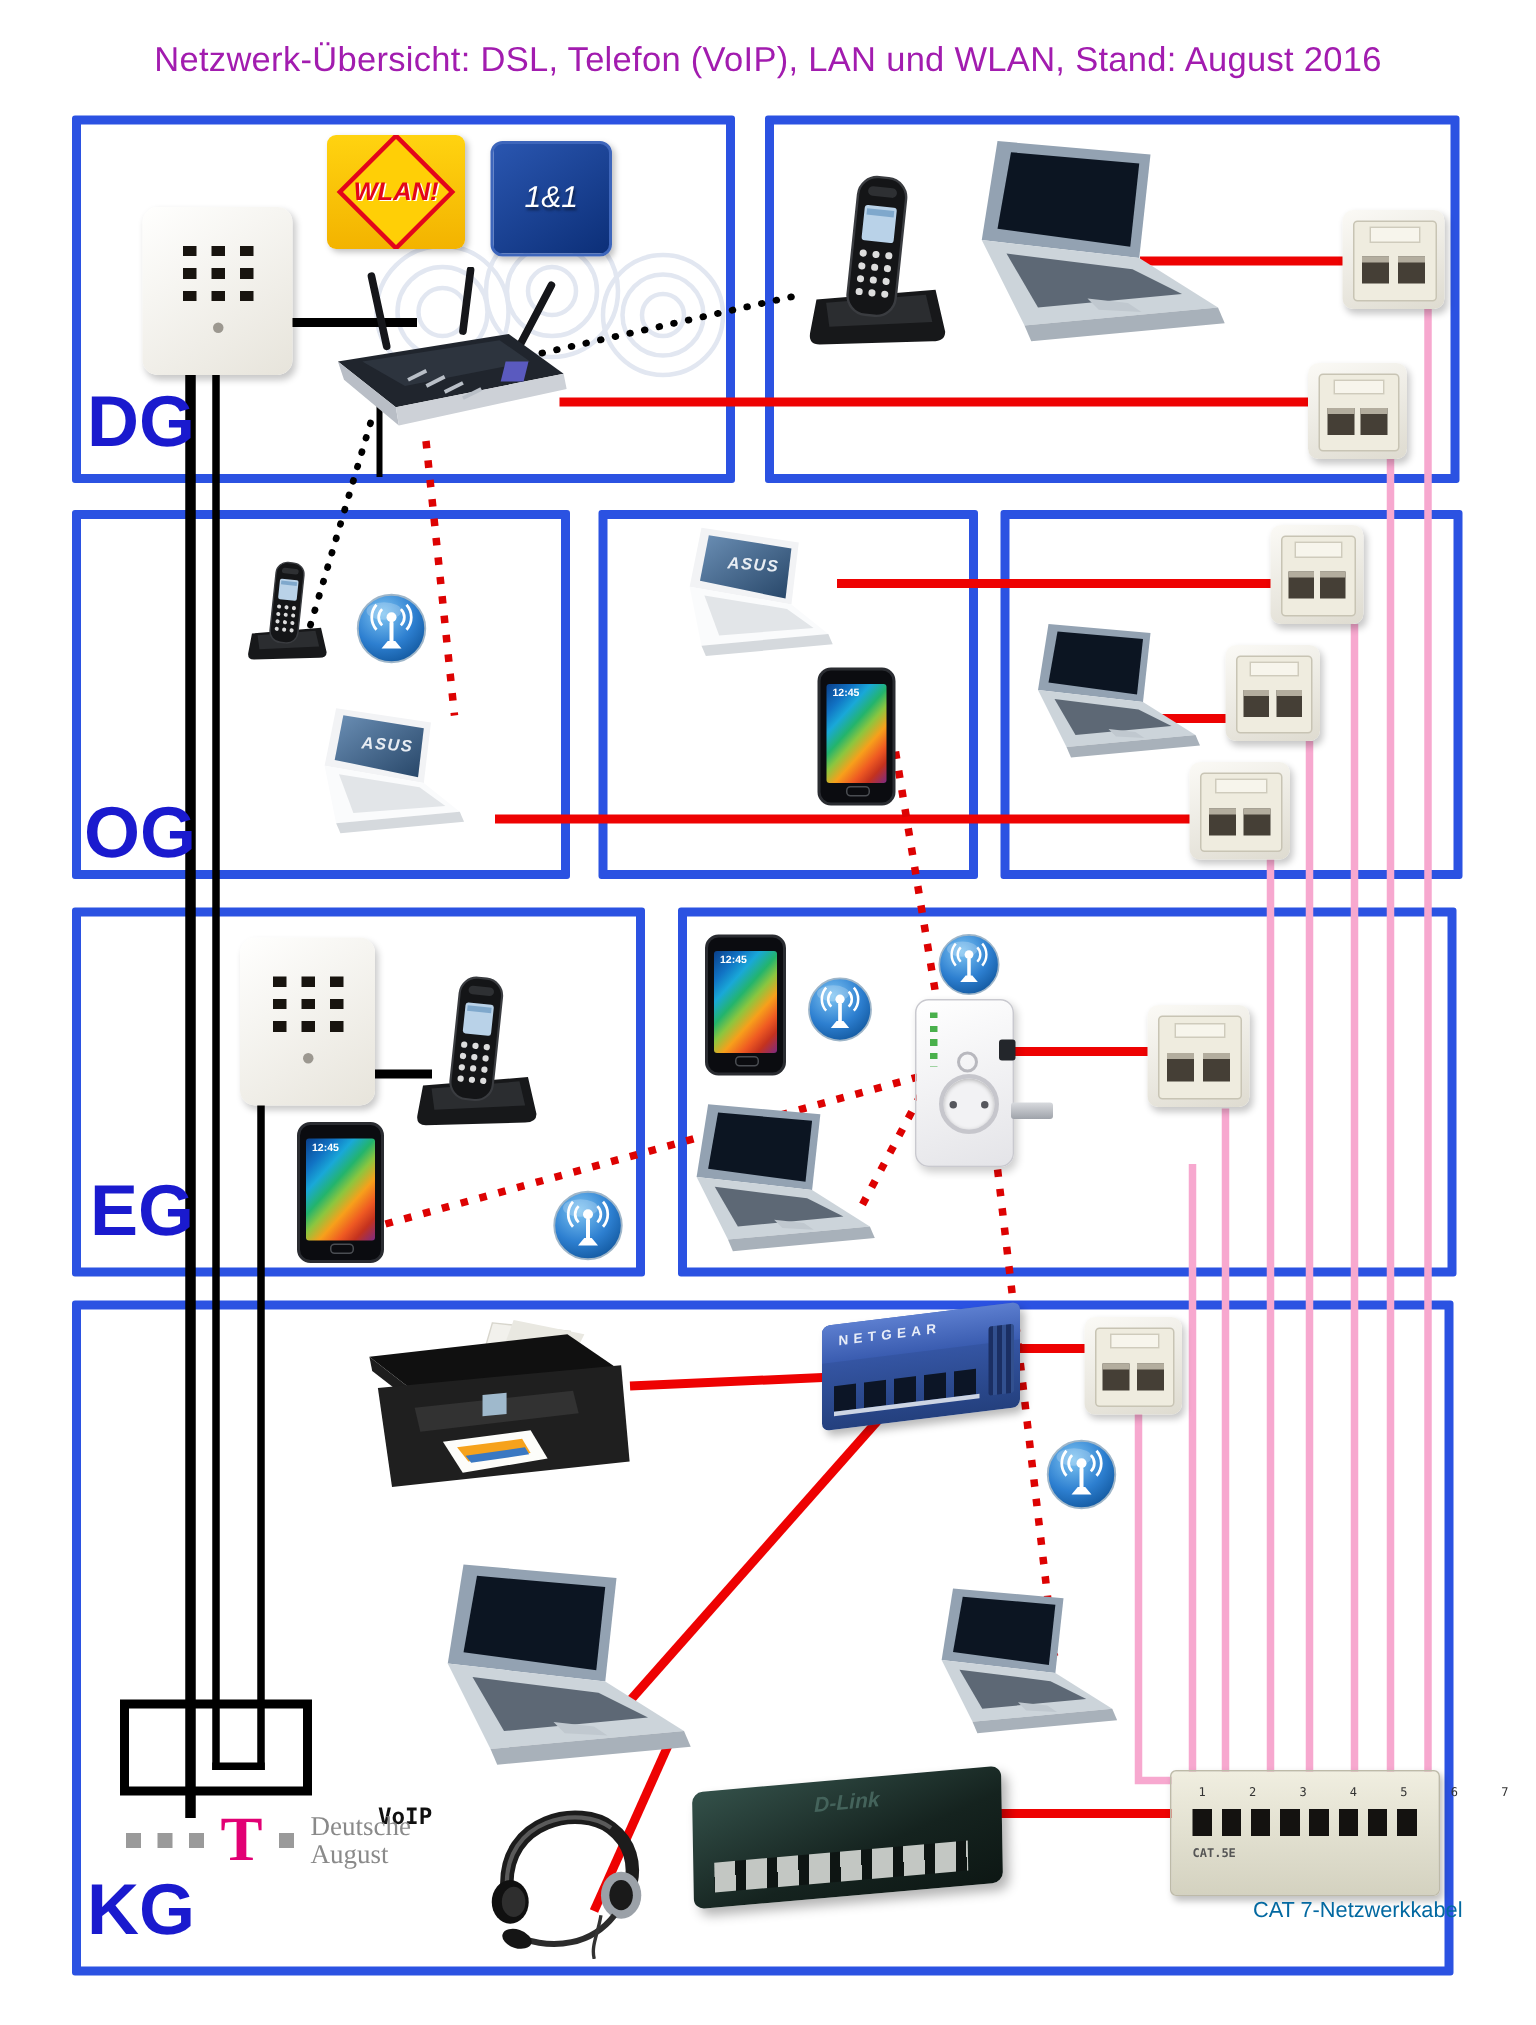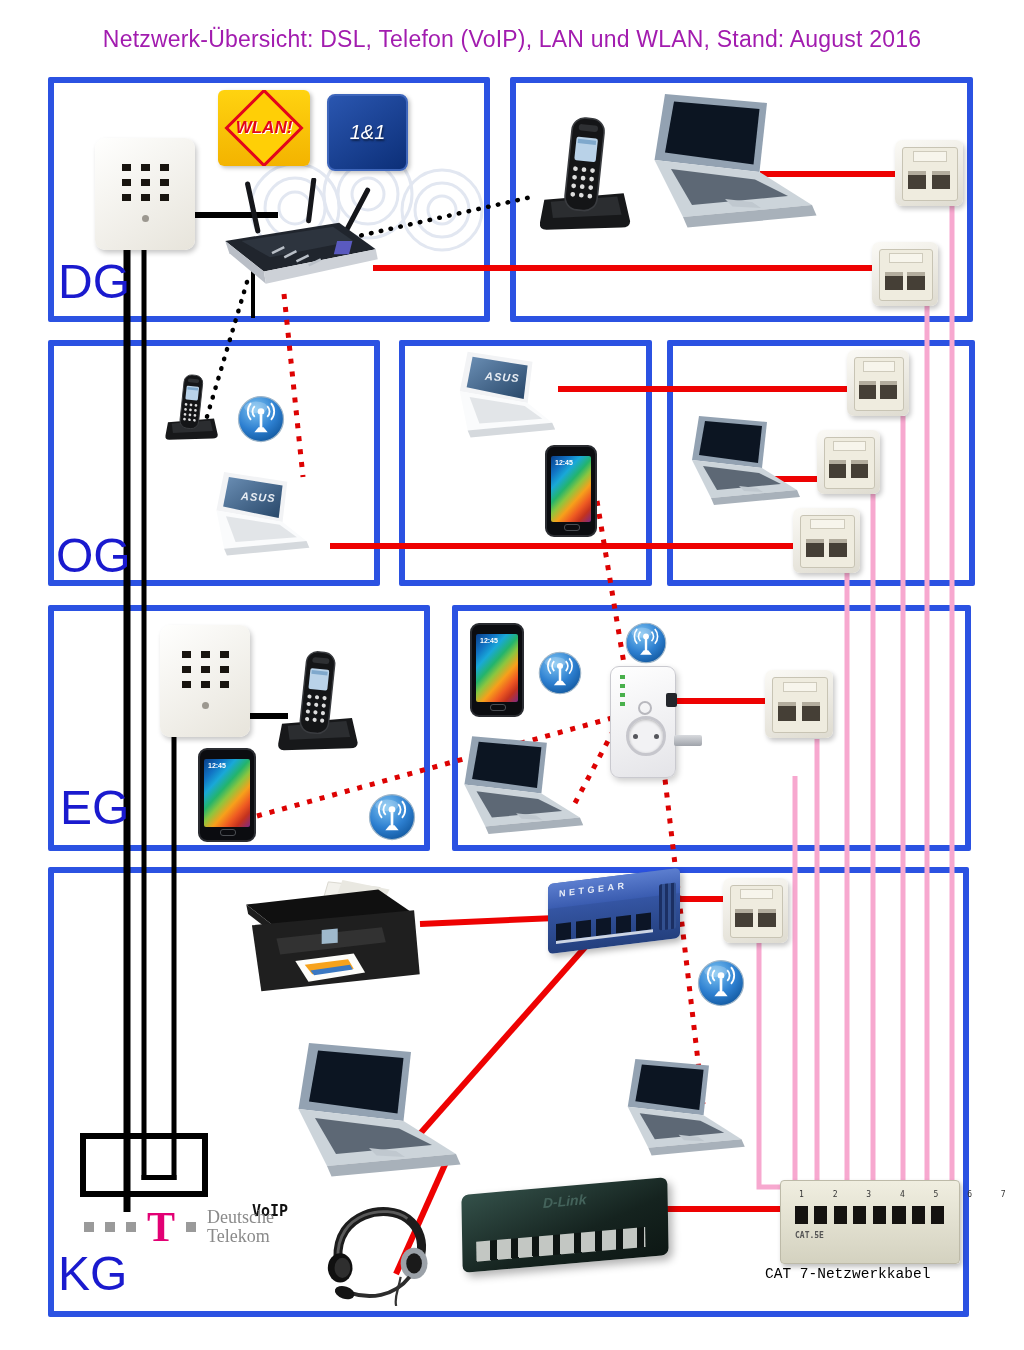--- a/index.html
+++ b/index.html
@@ -2,21 +2,21 @@
 <html><head>
 <meta charset="utf-8">
 <style>
   html,body{margin:0;padding:0;background:#fff}
   #stage{position:relative;width:1024px;height:1350px;background:#fff;overflow:hidden;
          font-family:"Liberation Sans",sans-serif}
   .abs{position:absolute}
   .title{position:absolute;left:0;top:26px;width:100%;text-align:center;
          font-size:23px;color:#a21caf;letter-spacing:.2px;z-index:4}
   .box{position:absolute;border:6px solid #2b52e2;border-radius:2px;box-sizing:border-box;z-index:1}
-  .floor-label{position:absolute;color:#1a1ace;font-size:48px;font-weight:400;z-index:4;line-height:1}
+  .floor-label{position:absolute;color:#1a1ace;font-size:48px;font-weight:700;z-index:4;line-height:1}
   #wires{position:absolute;left:0;top:0;z-index:2;pointer-events:none}
   .dev{position:absolute;z-index:3}
   .lbl{position:absolute;z-index:4}
 
   
   .tae{background:linear-gradient(145deg,#fffffe,#e7e4db);border-radius:10px;
        box-shadow:2px 3px 5px rgba(0,0,0,.22);display:flex;flex-direction:column;align-items:center;box-sizing:border-box}
   .tae-pins{display:flex;gap:10px;margin-top:26px}
   .tae-col{width:9px;height:44px;background:repeating-linear-gradient(#18140f 0 7px,rgba(0,0,0,0) 7px 15px)}
   .tae-screw{width:7px;height:7px;border-radius:50%;background:#9c9890;margin-top:7px}
@@ -94,21 +94,21 @@
          display:flex;align-items:center;justify-content:center;box-shadow:2px 2px 4px rgba(0,0,0,.25)}
   .oneone span{color:#fff;font-weight:normal;font-style:italic;font-size:20px;
          text-shadow:1px 2px 2px rgba(0,0,0,.5)}
   .tlogo{display:flex;align-items:center;gap:11px}
   .tsq{width:10px;height:10px;background:#9a9a9a}
   .tT{color:#e20074;font-family:"Liberation Serif",serif;font-weight:bold;font-size:42px;line-height:.75}
   .ttext{color:#8a8a8a;font-family:"Liberation Serif",serif;font-size:18px;line-height:1.08}
 
   .apl{border:6px solid #000;box-sizing:border-box;z-index:2}
   .voip{font-family:"DejaVu Sans Mono",monospace;font-weight:bold;font-size:15px;color:#101010}
-  .cat7{font-family:Liberation Mono, monospace;font-size:14.5px;color:#000000;text-align:left}
+  .cat7{font-family:Liberation Sans, sans-serif;font-size:14.5px;color:#0369a1;text-align:right}
   .asus-lb{position:absolute;left:33%;top:21%;color:#e8edf3;font-weight:bold;font-style:italic;
            font-size:11px;letter-spacing:1px;transform:rotate(4deg)}
 </style>
 </head>
 <body>
 
 <div id="stage">
 
   <div class="title">Netzwerk-Übersicht: DSL, Telefon (VoIP), LAN und WLAN, Stand: August 2016</div>
 
@@ -481,17 +481,17 @@
   <div class="abs apl" style="left:80px;top:1133px;width:128px;height:64px"></div>
 
   <div class="lbl tlogo" style="left:84px;top:1208px">
     <i class="tsq"></i>
     <i class="tsq"></i>
     <i class="tsq"></i>
     <span class="tT">T</span>
     <i class="tsq"></i>
     <span class="ttext">
       <span>Deutsche</span><br>
-      <span>Telekom</span>
+      <span>August</span>
     </span>
   </div>
 
 </div>
 
 </body></html>

